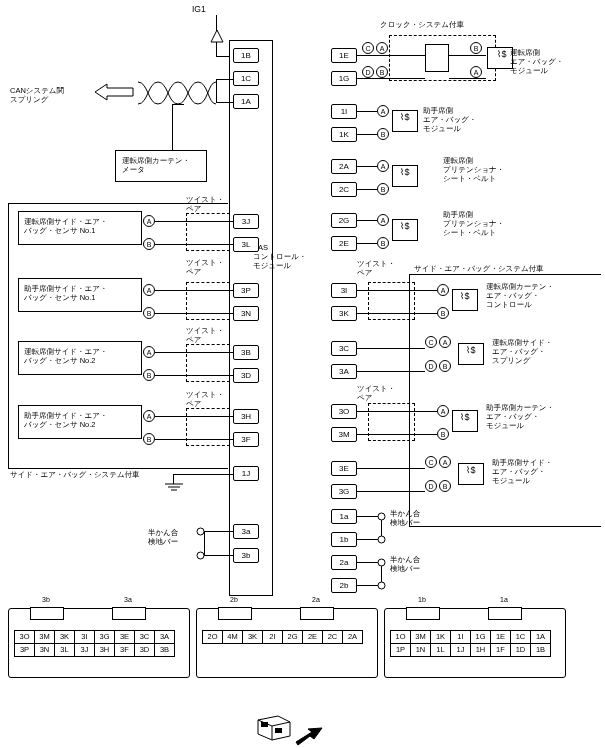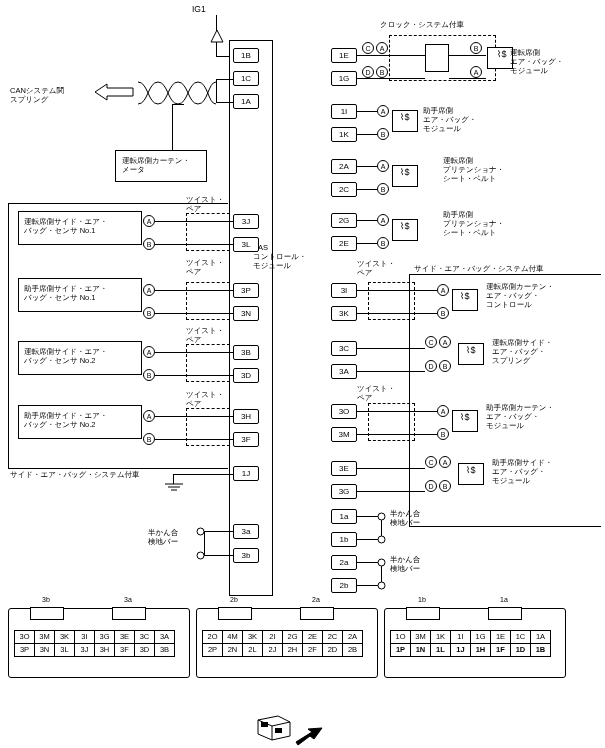--- a/index.html
+++ b/index.html
@@ -343,51 +343,41 @@
       <div class="cellrow">
         <div class="cell">2O</div>
         <div class="cell">4M</div>
         <div class="cell">3K</div>
         <div class="cell">2I</div>
         <div class="cell">2G</div>
         <div class="cell">2E</div>
         <div class="cell">2C</div>
         <div class="cell">2A</div>
       </div>
-      <div class="cellrow" style="margin-top:-1px;">
-        <div class="cell">2P</div>
-        <div class="cell">2N</div>
-        <div class="cell">2L</div>
-        <div class="cell">2J</div>
-        <div class="cell">2H</div>
-        <div class="cell">2F</div>
-        <div class="cell">2D</div>
-        <div class="cell">2B</div>
-      </div>
     </div>
   </div>
 
   <div class="abs" style="left:384px;top:608px;width:182px;height:70px;">
     <div class="box" style="left:0;top:0;width:182px;height:70px;border-radius:3px;"></div>
     <div class="box" style="left:22px;top:-1px;width:34px;height:13px;"></div>
     <div class="box" style="left:104px;top:-1px;width:34px;height:13px;"></div>
     <div class="abs txt tiny" style="left:34px;top:-12px;">1b</div>
     <div class="abs txt tiny" style="left:116px;top:-12px;">1a</div>
     <div class="abs" style="left:6px;top:22px;">
       <div class="cellrow">
         <div class="cell">1O</div>
         <div class="cell">3M</div>
         <div class="cell">1K</div>
         <div class="cell">1I</div>
         <div class="cell">1G</div>
         <div class="cell">1E</div>
         <div class="cell">1C</div>
         <div class="cell">1A</div>
       </div>
-      <div class="cellrow" style="margin-top:-1px;font-weight:bold;">
+      <div class="cellrow" style="margin-top:-1px;">
         <div class="cell">1P</div>
         <div class="cell">1N</div>
         <div class="cell">1L</div>
         <div class="cell">1J</div>
         <div class="cell">1H</div>
         <div class="cell">1F</div>
         <div class="cell">1D</div>
         <div class="cell">1B</div>
       </div>
     </div>

